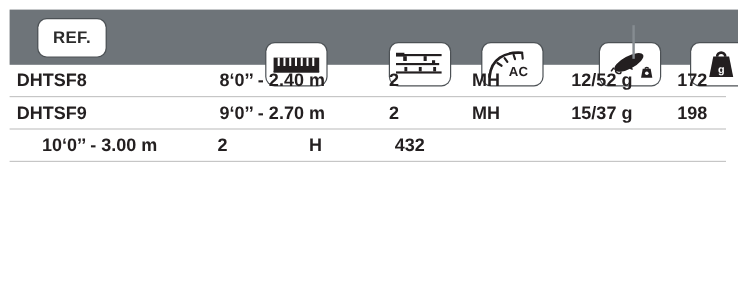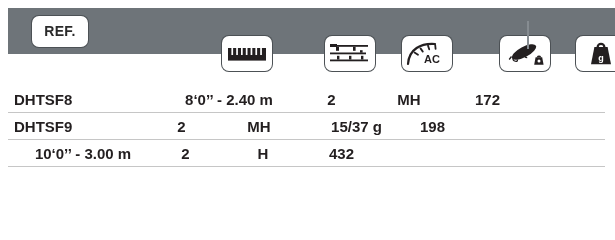--- a/index.html
+++ b/index.html
@@ -47,21 +47,21 @@
 
   
   .rows{
     position:absolute;left:8px;top:54px;width:597px;
   }
   .row{
     position:relative;height:26px;
     display:flex;align-items:center;
     border-bottom:1px solid #c6c6c6;
   }
-  .row:first-child{border-top:none;margin-top:32px;}
+  .row:first-child{border-top:none;}
   .cell{
     font-size:15px;font-weight:bold;color:#231f20;
     white-space:nowrap;line-height:1;
   }
   .c-ref{width:140px;padding-left:6px;text-align:left;}
   .c-len{width:150px;text-align:center;}
   .c-sec{width:55px;text-align:center;}
   .c-pow{width:100px;text-align:center;}
   .c-cast{width:95px;text-align:center;}
   .c-wt{width:57px;text-align:center;}
@@ -162,25 +162,27 @@
     <div class="hdr-divider"></div>
   </div>
 
   <div class="rows">
 
     <div class="row">
       <div class="cell c-ref">DHTSF8</div>
       <div class="cell c-len">8‘0’’ - 2.40 m</div>
       <div class="cell c-sec">2</div>
       <div class="cell c-pow">MH</div>
+      <div class="cell c-cast">12/52 g</div>
       <div class="cell c-wt">172</div>
     </div>
 
     <div class="row">
       <div class="cell c-ref">DHTSF9</div>
+      <div class="cell c-len">9‘0’’ - 2.70 m</div>
       <div class="cell c-sec">2</div>
       <div class="cell c-pow">MH</div>
       <div class="cell c-cast">15/37 g</div>
       <div class="cell c-wt">198</div>
     </div>
 
     <div class="row">
       <div class="cell c-len">10‘0’’ - 3.00 m</div>
       <div class="cell c-sec">2</div>
       <div class="cell c-pow">H</div>

